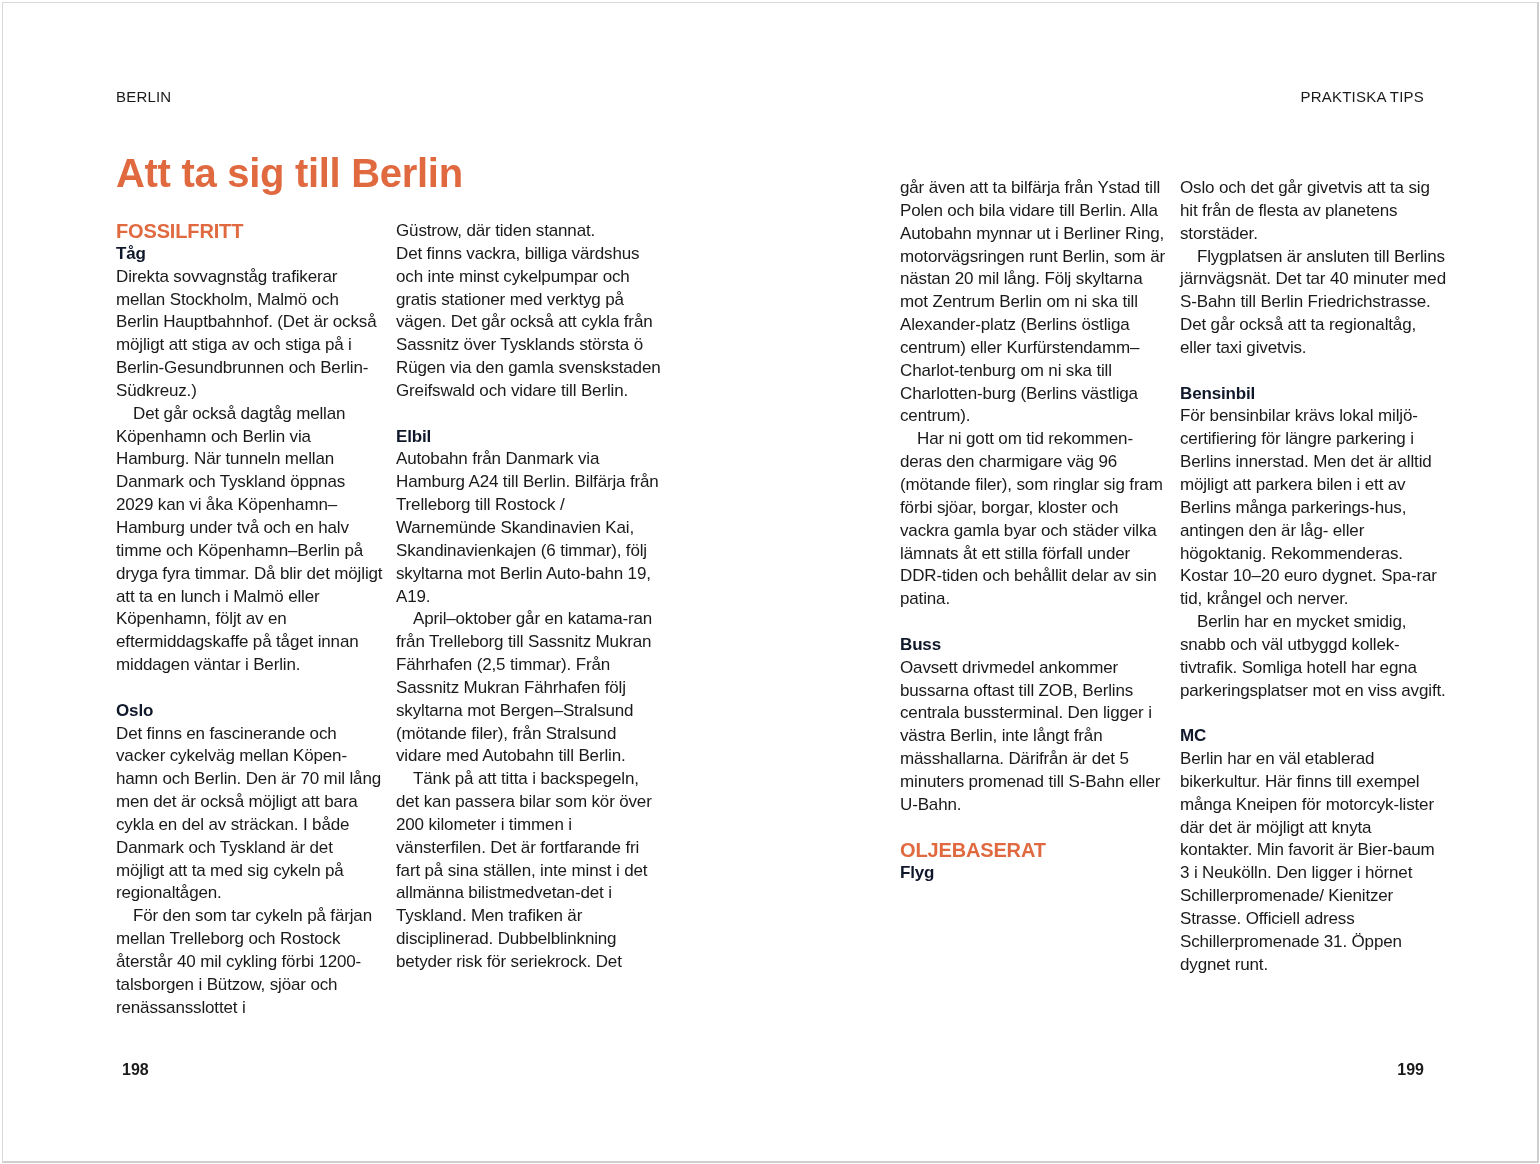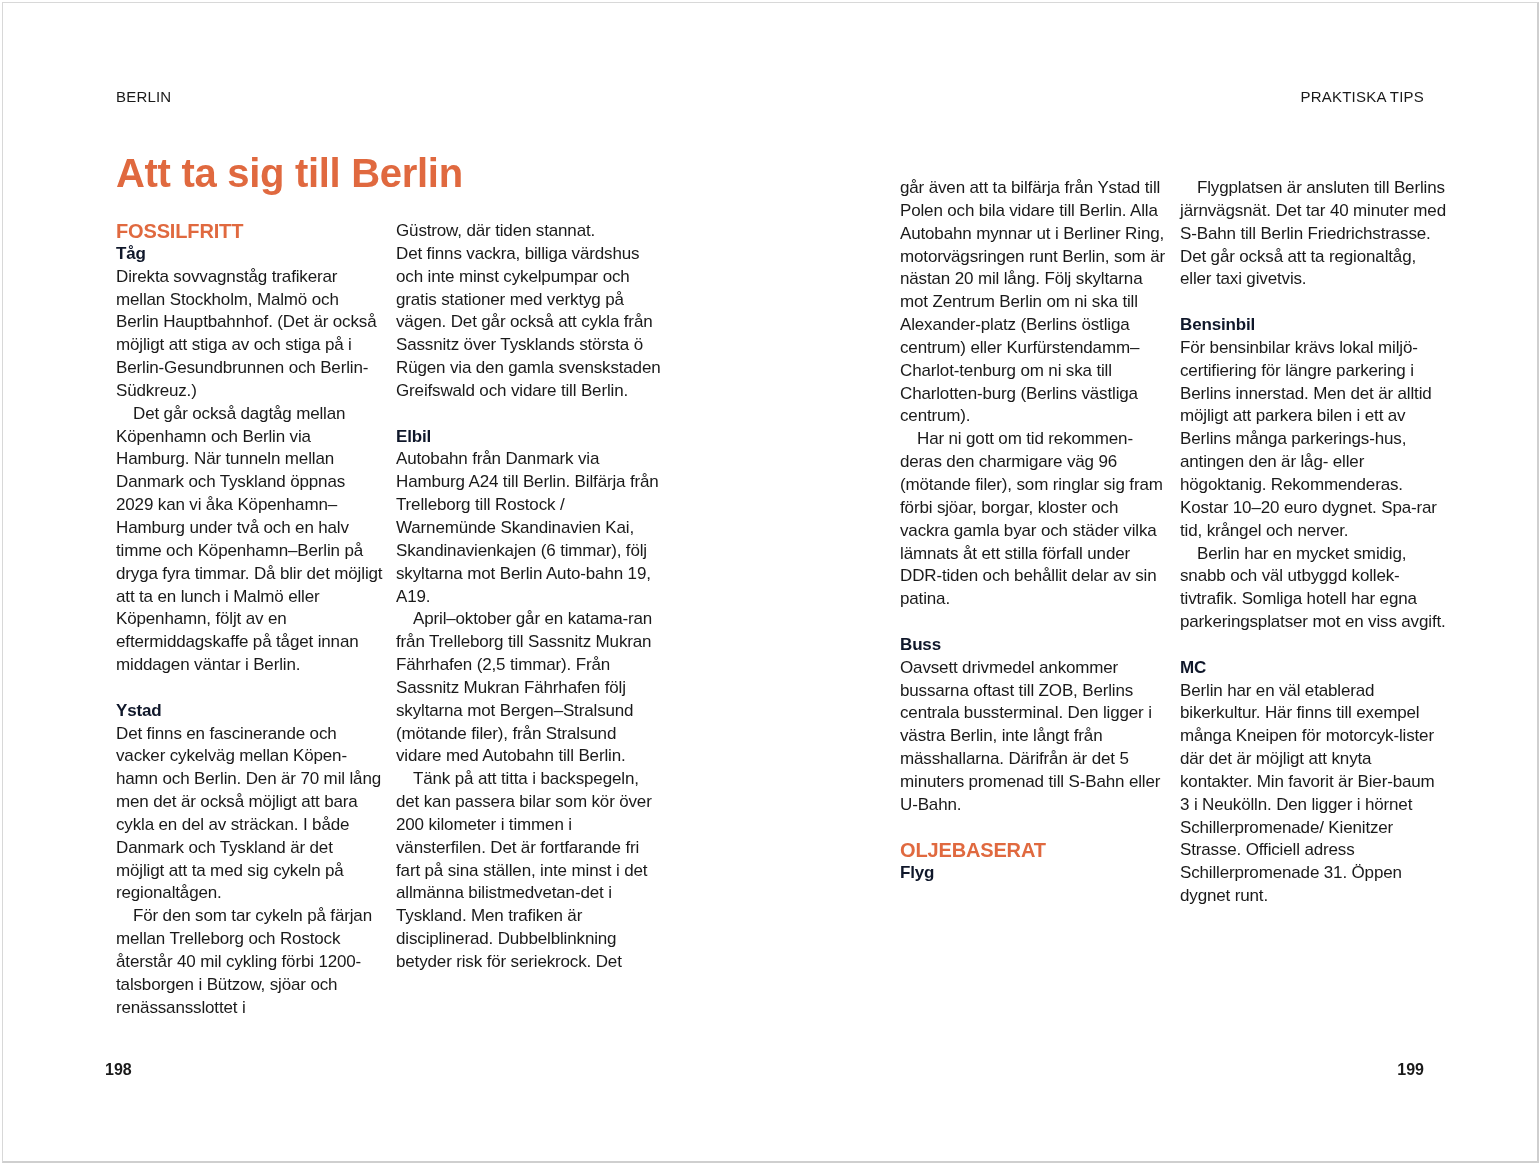--- a/index.html
+++ b/index.html
@@ -16,40 +16,40 @@
   .col p { margin:0; }
   .col p.ind { text-indent:17px; }
   .sec { color:#e0693f; font-weight:bold; font-size:20px; line-height:22.85px; margin:0; }
   .sub { color:#0f172a; font-weight:bold; font-size:17px; line-height:22.85px; margin:0; }
   .gap { height:22.85px; }
   .c1 { left:113px; top:217px; }
   .c2 { left:393px; top:217px; }
   .c3 { left:897px; top:174px; }
   .c4 { left:1177px; top:174px; }
   .folio { position:absolute; top:1058px; font-size:16px; font-weight:bold; color:#1a1a1a; }
-  .folio.left { left:102px; }
+  .folio.left { left:119px; }
   .folio.right { right:113px; }
 </style>
 </head>
 <body>
 
 <div class="spread">
 
   <div class="running left">BERLIN</div>
   <div class="running right">PRAKTISKA TIPS</div>
 
   <h1 class="title">Att ta sig till Berlin</h1>
 
   <div class="col c1">
     <p class="sec">FOSSILFRITT</p>
     <p class="sub">Tåg</p>
     <p>Direkta sovvagnståg trafikerar mellan Stockholm, Malmö och Berlin Hauptbahnhof. (Det är också möjligt att stiga av och stiga på i Berlin-Gesundbrunnen och Berlin-Südkreuz.)</p>
     <p class="ind">Det går också dagtåg mellan Köpenhamn och Berlin via Hamburg. När tunneln mellan Danmark och Tyskland öppnas 2029 kan vi åka Köpenhamn–Hamburg under två och en halv timme och Köpenhamn–Berlin på dryga fyra timmar. Då blir det möjligt att ta en lunch i Malmö eller Köpenhamn, följt av en eftermiddagskaffe på tåget innan middagen väntar i Berlin.</p>
     <div class="gap"></div>
-    <p class="sub">Ystad</p>
+    <p class="sub">Oslo</p>
     <p>Det finns en fascinerande och vacker cykelväg mellan Köpen-hamn och Berlin. Den är 70 mil lång men det är också möjligt att bara cykla en del av sträckan. I både Danmark och Tyskland är det möjligt att ta med sig cykeln på regionaltågen.</p>
     <p class="ind">För den som tar cykeln på färjan mellan Trelleborg och Rostock återstår 40 mil cykling förbi 1200-talsborgen i Bützow, sjöar och renässansslottet i</p>
   </div>
 
   <div class="col c2">
     <p>Güstrow, där tiden stannat.</p>
     <p>Det finns vackra, billiga värdshus och inte minst cykelpumpar och gratis stationer med verktyg på vägen. Det går också att cykla från Sassnitz över Tysklands största ö Rügen via den gamla svenskstaden Greifswald och vidare till Berlin.</p>
     <div class="gap"></div>
     <p class="sub">Elbil</p>
     <p>Autobahn från Danmark via Hamburg A24 till Berlin. Bilfärja från Trelleborg till Rostock / Warnemünde Skandinavien Kai, Skandinavienkajen (6 timmar), följ skyltarna mot Berlin Auto-bahn 19, A19.</p>
@@ -62,20 +62,21 @@
     <p class="ind">Har ni gott om tid rekommen-deras den charmigare väg 96 (mötande filer), som ringlar sig fram förbi sjöar, borgar, kloster och vackra gamla byar och städer vilka lämnats åt ett stilla förfall under DDR-tiden och behållit delar av sin patina.</p>
     <div class="gap"></div>
     <p class="sub">Buss</p>
     <p>Oavsett drivmedel ankommer bussarna oftast till ZOB, Berlins centrala bussterminal. Den ligger i västra Berlin, inte långt från mässhallarna. Därifrån är det 5 minuters promenad till S-Bahn eller U-Bahn.</p>
     <div class="gap"></div>
     <p class="sec">OLJEBASERAT</p>
     <p class="sub">Flyg</p>
   </div>
 
   <div class="col c4">
+    <p>Oslo och det går givetvis att ta sig hit från de flesta av planetens storstäder.</p>
     <p class="ind">Flygplatsen är ansluten till Berlins järnvägsnät. Det tar 40 minuter med S-Bahn till Berlin Friedrichstrasse. Det går också att ta regionaltåg, eller taxi givetvis.</p>
     <div class="gap"></div>
     <p class="sub">Bensinbil</p>
     <p>För bensinbilar krävs lokal miljö-certifiering för längre parkering i Berlins innerstad. Men det är alltid möjligt att parkera bilen i ett av Berlins många parkerings-hus, antingen den är låg- eller högoktanig. Rekommenderas. Kostar 10–20 euro dygnet. Spa-rar tid, krångel och nerver.</p>
     <p class="ind">Berlin har en mycket smidig, snabb och väl utbyggd kollek-tivtrafik. Somliga hotell har egna parkeringsplatser mot en viss avgift.</p>
     <div class="gap"></div>
     <p class="sub">MC</p>
     <p>Berlin har en väl etablerad bikerkultur. Här finns till exempel många Kneipen för motorcyk-lister där det är möjligt att knyta kontakter. Min favorit är Bier-baum 3 i Neukölln. Den ligger i hörnet Schillerpromenade/ Kienitzer Strasse. Officiell adress Schillerpromenade 31. Öppen dygnet runt.</p>
   </div>
 

